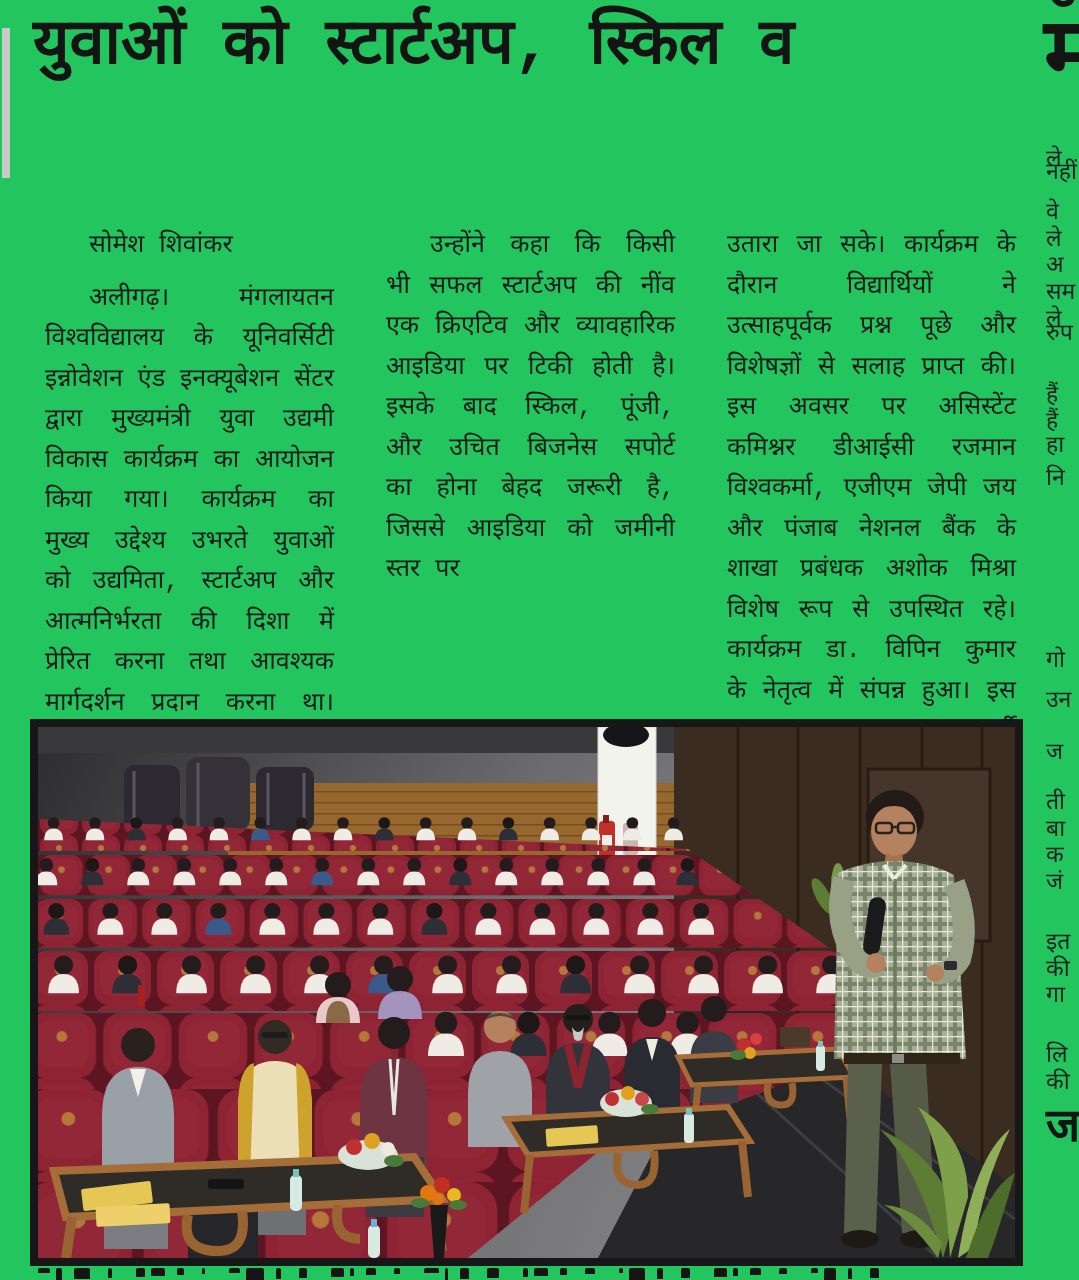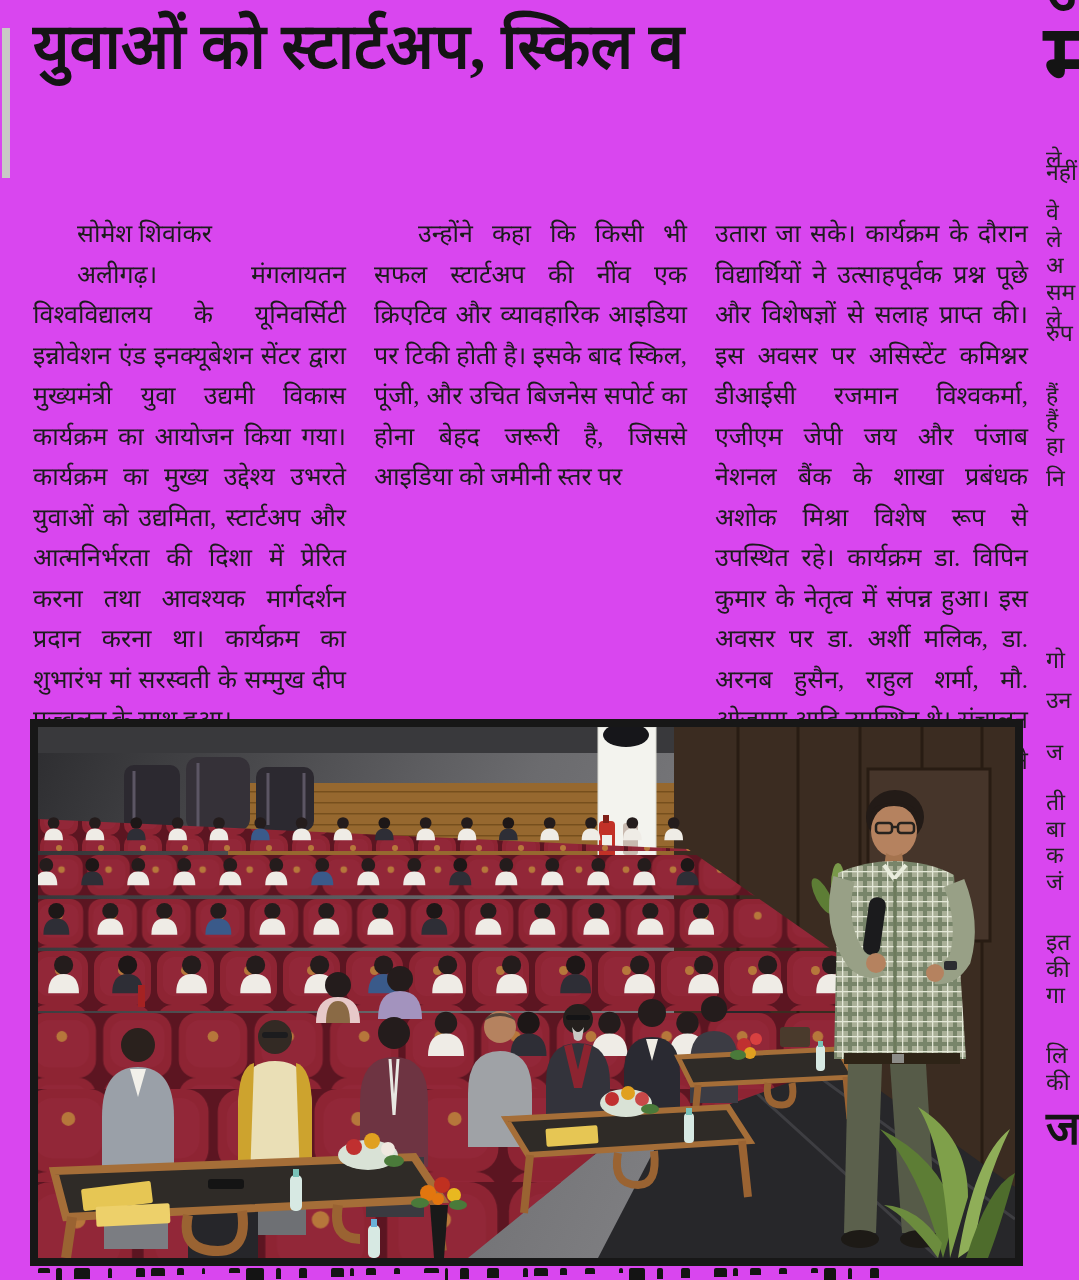--- a/index.html
+++ b/index.html
@@ -1,24 +1,24 @@
 <!DOCTYPE html>
 <html><head>
 <meta charset="utf-8">
 <style>
   html,body{margin:0;padding:0;}
-  .page{position:relative;width:1079px;height:1280px;background:#d946ef;overflow:hidden;
-        font-family:Liberation Serif, serif;color:#131313;}
+  .page{position:relative;width:1079px;height:1280px;background:#22c55e;overflow:hidden;
+        font-family:Liberation Mono, monospace;color:#131313;}
   .scan-bar{position:absolute;left:2px;top:28px;width:8px;height:150px;background:#c9c9c6;}
   .headline{position:absolute;left:33px;top:0px;width:1004px;font-weight:700;color:#141414;
             font-size:63px;line-height:94px;letter-spacing:0px;}
   .headline .hl-line{white-space:nowrap;}
   .columns{position:absolute;left:33px;top:214px;width:995px;display:flex;gap:28px;}
   .col{width:313px;font-size:25px;line-height:40.5px;text-align:justify;color:#1c1c1c;}
-  .col p{margin:0;}
+  .col p{margin:12px;}
   .col p.indent{text-indent:44px;}
   .byline{text-indent:44px;font-weight:400;}
   
   .photo-frame{position:absolute;left:30px;top:719px;width:993px;height:547px;
                background:#171717;padding:8px;box-sizing:border-box;}
   .photo-frame svg{display:block;width:977px;height:531px;}
   
   .caption-frag{position:absolute;left:38px;top:1268px;width:950px;height:12px;overflow:hidden;}
   .caption-frag i{display:inline-block;background:#141414;border-radius:2px 2px 0 0;vertical-align:top;}
   

